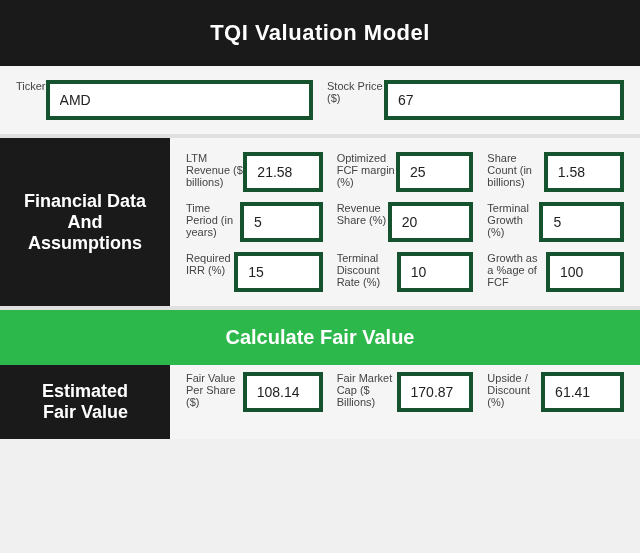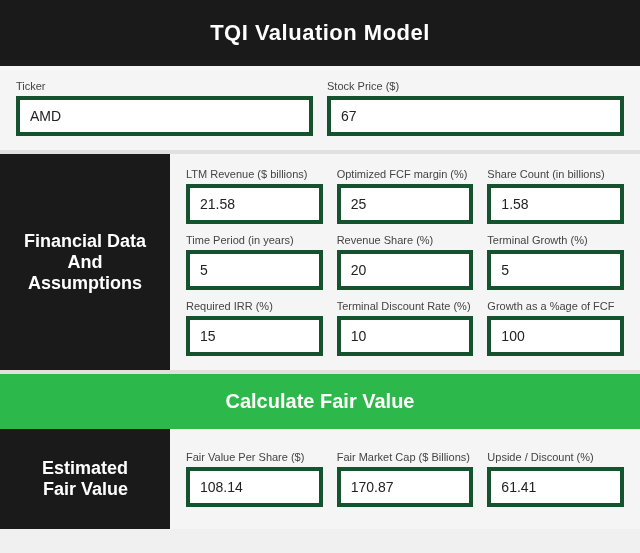--- a/index.html
+++ b/index.html
@@ -48,21 +48,21 @@
       gap: 10px;
     }
 
     .fields-row {
       display: flex;
       gap: 14px;
     }
 
     .field-group {
       display: flex;
-      flex-direction: column;
+      flex-direction: row;
       flex: 1;
     }
 
     .field-label {
       font-size: 11px;
       color: #444;
       margin-bottom: 4px;
     }
 
     .field-input {
@@ -106,21 +106,21 @@
       align-items: center;
       justify-content: center;
       text-align: right;
       font-size: 18px;
       font-weight: bold;
       padding: 16px 12px;
     }
 
     .results-content {
       flex: 1;
-      padding: 22px 16px;
+      padding: 7px 16px;
       display: flex;
       flex-direction: column;
       gap: 10px;
     }
   </style>
 </head>
 <body>
 
 <div class="header">TQI Valuation Model</div>
 

